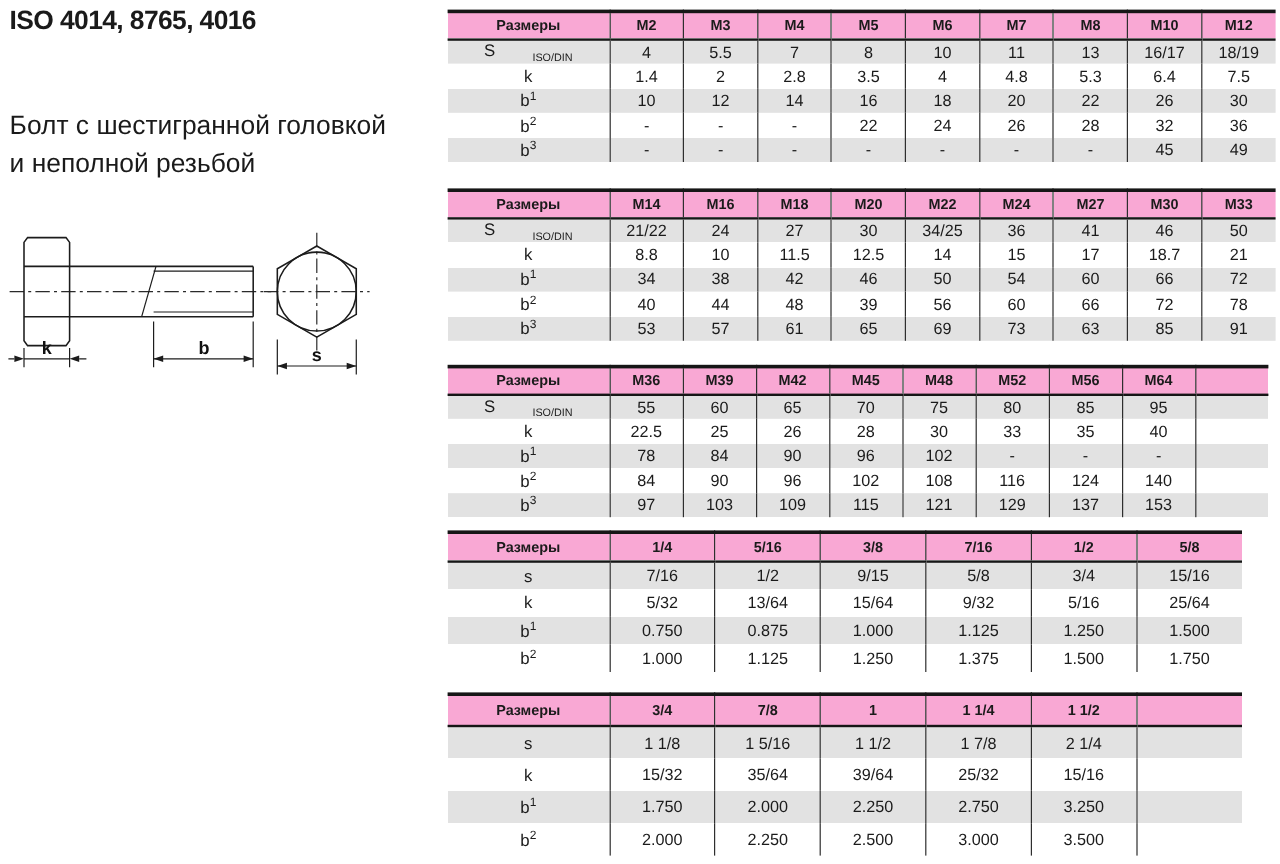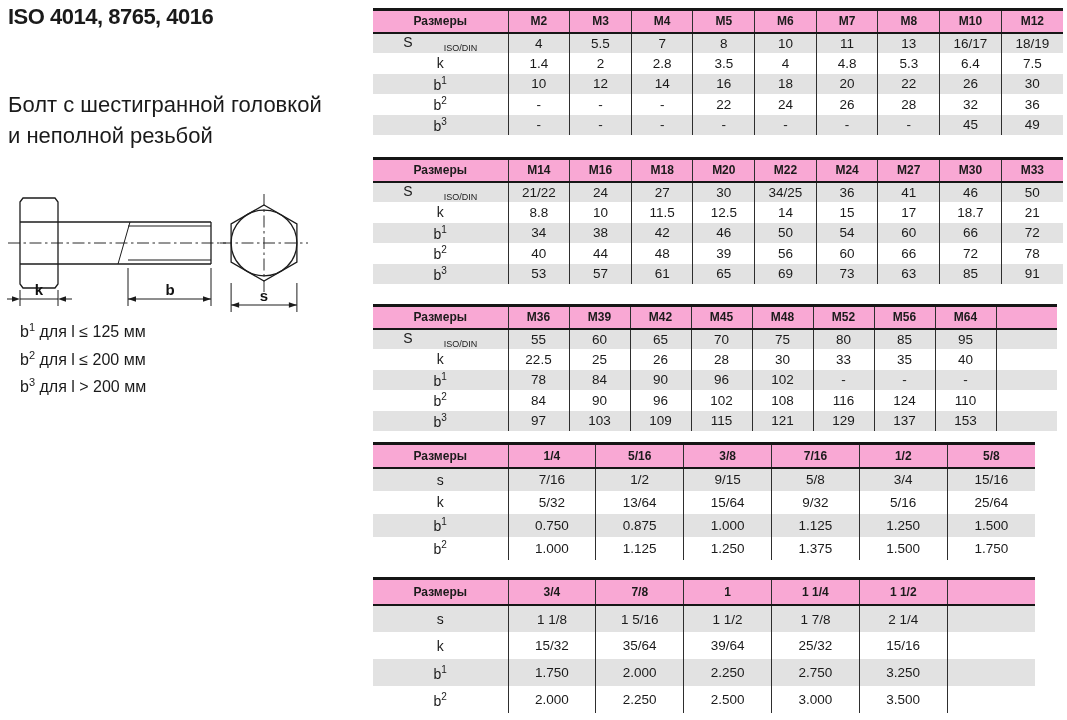--- a/index.html
+++ b/index.html
@@ -107,25 +107,20 @@
         <line class="thin" x1="225.1" y1="97" x2="225.1" y2="126"></line>
         <line class="thin" x1="290.9" y1="97" x2="290.9" y2="126"></line>
         <line class="thin" x1="225.1" y1="119" x2="290.9" y2="119"></line>
         <polygon class="arr" points="225.1,119 233.1,116.3 233.1,121.7"></polygon>
         <polygon class="arr" points="290.9,119 282.9,116.3 282.9,121.7"></polygon>
         <text x="258" y="115">s</text>
       </g>
     </svg>
   </div>
 
-  <div class="notes">
-    <div><span>b</span><sup>1</sup><span> для l ≤ 125 мм</span></div>
-    <div><span>b</span><sup>2</sup><span> для l ≤ 200 мм</span></div>
-    <div><span>b</span><sup>3</sup><span> для l &gt; 200 мм</span></div>
-  </div>
 </div>
 
 <div class="tables-col">
     <table class="tbl t0">
       <colgroup>
         <col class="label-col">
         <col>
         <col>
         <col>
         <col>
@@ -368,21 +363,21 @@
         </tr>
         <tr>
           <td class="row-label"><span>b</span><sup>2</sup></td>
           <td>84</td>
           <td>90</td>
           <td>96</td>
           <td>102</td>
           <td>108</td>
           <td>116</td>
           <td>124</td>
-          <td>110</td>
+          <td>140</td>
           <td></td>
         </tr>
         <tr>
           <td class="row-label"><span>b</span><sup>3</sup></td>
           <td>97</td>
           <td>103</td>
           <td>109</td>
           <td>115</td>
           <td>121</td>
           <td>129</td>

